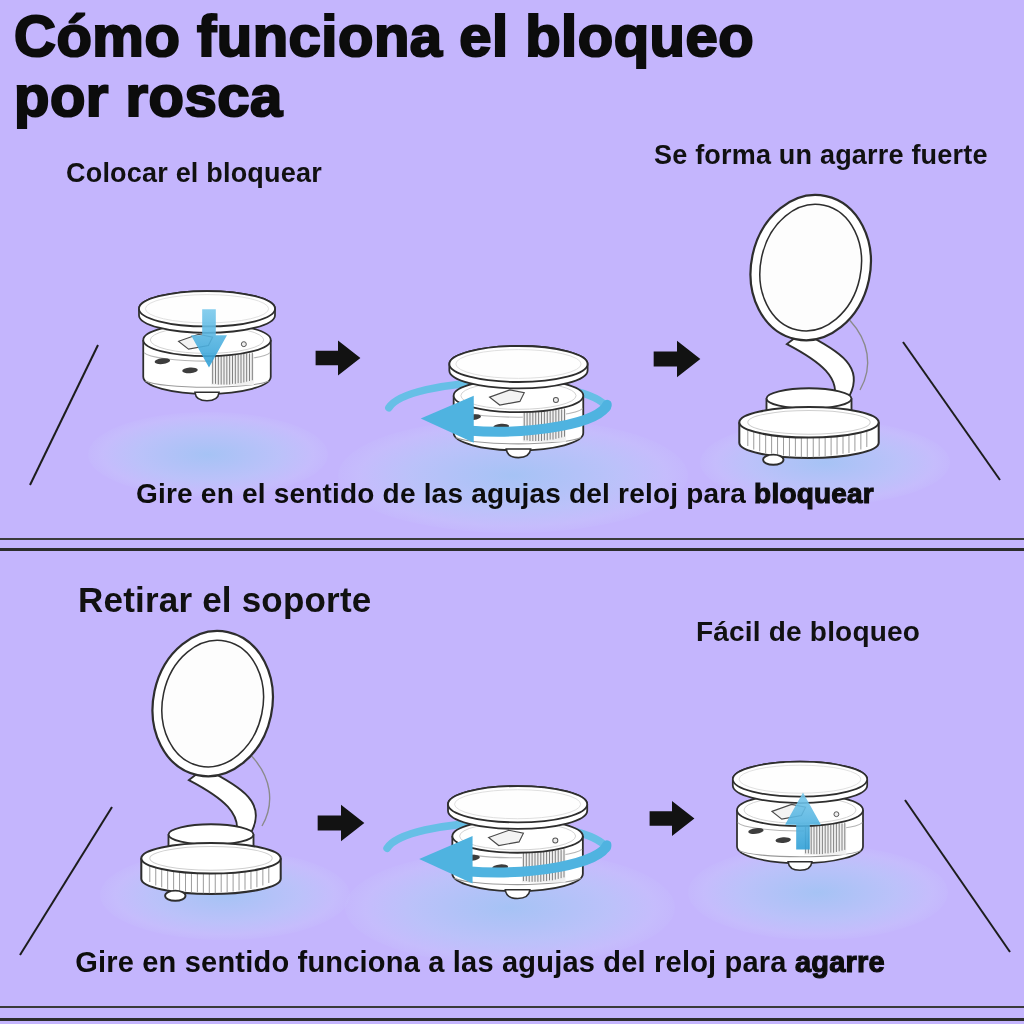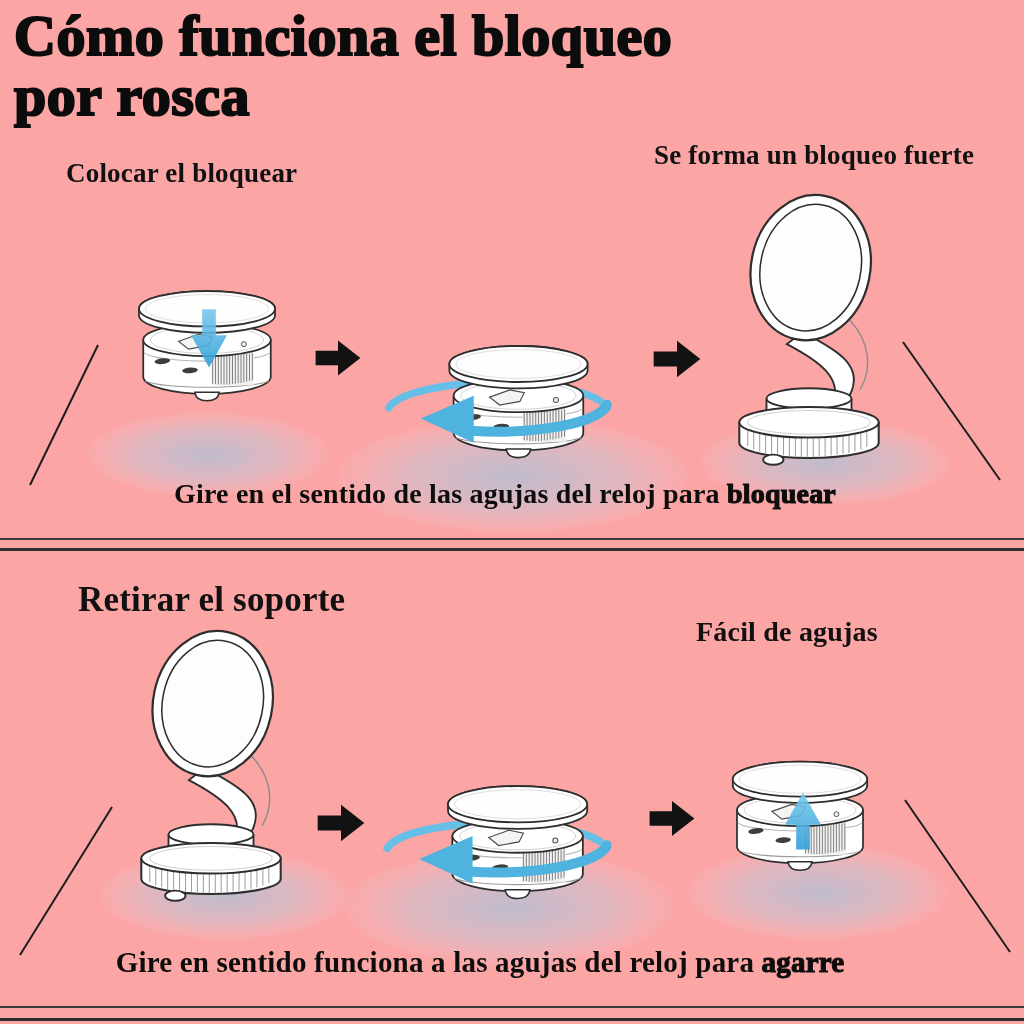--- a/index.html
+++ b/index.html
@@ -1,17 +1,17 @@
 <!DOCTYPE html>
 <html><head>
 <meta charset="utf-8">
 <style>
   html,body{margin:0;padding:0;background:#fff;}
-  #canvas{position:relative;width:1024px;height:1024px;background:#fca5a5;overflow:hidden;
-          font-family:Liberation Serif, serif;color:#0d0d0d;}
+  #canvas{position:relative;width:1024px;height:1024px;background:#c4b5fd;overflow:hidden;
+          font-family:Liberation Sans, sans-serif;color:#0d0d0d;}
   .abs{position:absolute;}
   .title{left:14px;top:6px;font-size:58px;line-height:1.03;font-weight:900;
          letter-spacing:0.5px;color:#0c0c0c;-webkit-text-stroke:2.2px #0c0c0c;}
   .step-label{font-size:27px;font-weight:700;color:#111;letter-spacing:0.2px;}
   .caption{text-align:center;font-size:28px;font-weight:700;color:#0d0d0d;letter-spacing:0.2px;}
   .caption .em{font-weight:700;-webkit-text-stroke:1.1px #0d0d0d;}
   .divider{left:0;width:1024px;background:#3a3a3a;}
   .glow{border-radius:50%;
         background:radial-gradient(ellipse at center,
           rgba(141,206,238,0.55) 0%,
@@ -140,21 +140,21 @@
     </g>
   </svg>
 
   <div class="abs title">
     <div>Cómo funciona el bloqueo</div>
     <div>por rosca</div>
   </div>
 
   <div>
     <div class="abs step-label" style="left:66px;top:158px">Colocar el bloquear</div>
-    <div class="abs step-label" style="left:654px;top:140px">Se forma un bloqueo fuerte</div>
+    <div class="abs step-label" style="left:654px;top:140px">Se forma un agarre fuerte</div>
 
     <svg class="abs ill" style="left:122px;top:283px" width="170" height="128" viewBox="0 0 240 180">
         <use href="#sym-puck"></use>
       </svg>
     <svg class="abs ill" style="left:181px;top:308px" width="56" height="62" viewBox="0 0 70 100">
         <use href="#sym-down-arrow"></use>
       </svg>
 
     <svg class="abs ill" style="left:314px;top:336px" width="48" height="44" viewBox="0 0 60 52">
         <use href="#sym-right-arrow"></use>
@@ -176,21 +176,21 @@
       <span>Gire en el sentido de las agujas del reloj para</span>
       <span class="em">bloquear</span>
     </div>
   </div>
 
   <div class="abs divider" style="top:538px;height:2px"></div>
   <div class="abs divider" style="top:548px;height:3px;background:#2c2c2c"></div>
 
   <div>
     <div class="abs step-label" style="left:78px;top:580px;font-size:35px">Retirar el soporte</div>
-    <div class="abs step-label" style="left:696px;top:616px;font-size:28px">Fácil de agujas</div>
+    <div class="abs step-label" style="left:696px;top:616px;font-size:28px">Fácil de bloqueo</div>
 
     <svg class="abs ill" style="left:126px;top:622px" width="170" height="289" viewBox="0 0 200 340">
         <use href="#sym-stand"></use>
       </svg>
 
     <svg class="abs ill" style="left:316px;top:800px" width="50" height="46" viewBox="0 0 60 52">
         <use href="#sym-right-arrow"></use>
       </svg>
 
     <svg class="abs ill" style="left:382px;top:772px" width="230" height="145" viewBox="0 0 300 190">

